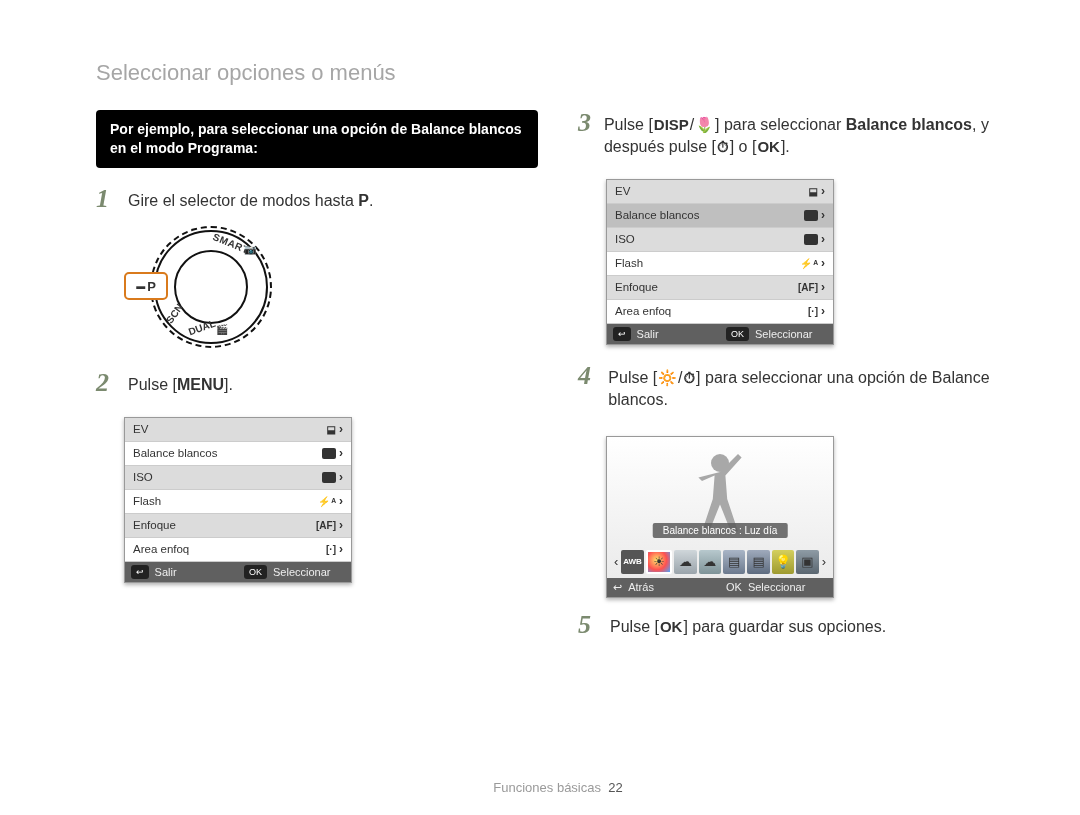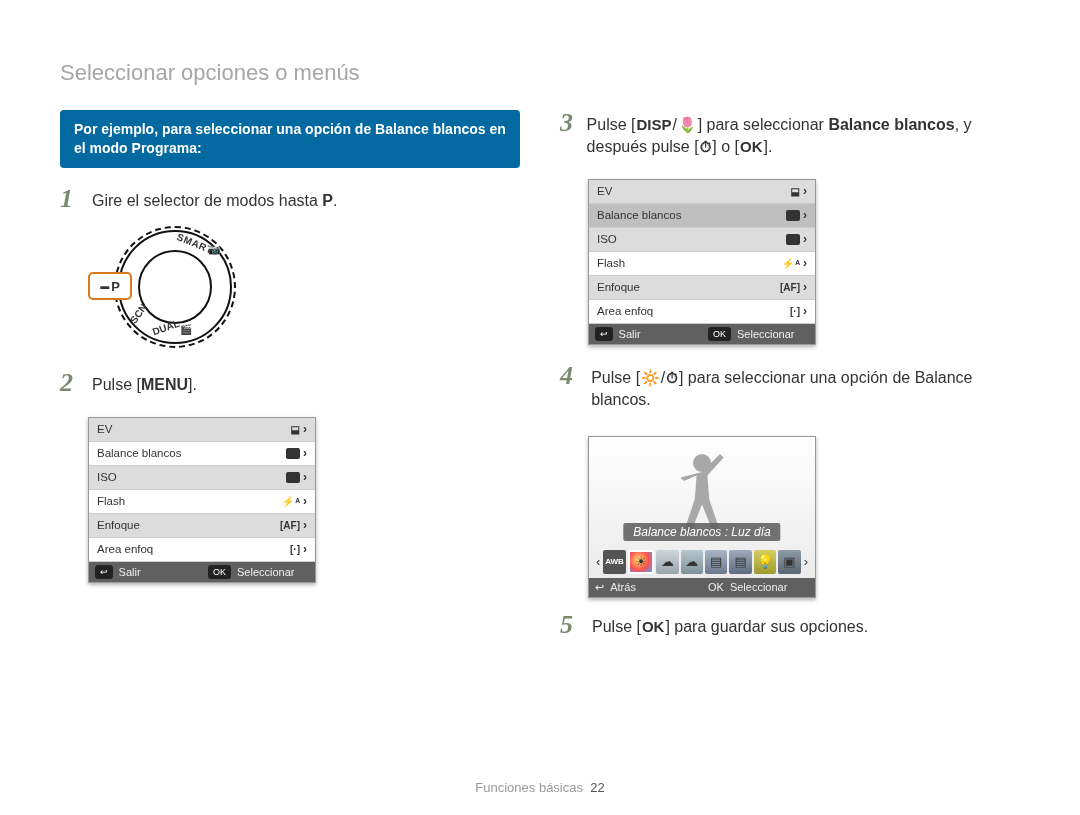--- a/index.html
+++ b/index.html
@@ -11,39 +11,40 @@
     width: 1080px;
     height: 815px;
     position: relative;
   }
   .page {
     padding: 60px 60px 20px 60px;
     display: flex;
     flex-direction: column;
     height: 100%;
     box-sizing: border-box;
+    margin-left: 36px;
   }
   .page-title {
     font-size: 22px;
     color: #a6a6a6;
     font-weight: 300;
     margin-bottom: 24px;
   }
   .cols {
     display: flex;
     gap: 40px;
     flex: 1;
   }
   .col {
     flex: 1;
     display: flex;
     flex-direction: column;
   }
   .example-box {
-    background: #0369a1;
+    background: #000000;
     color: #fff;
     font-size: 14px;
     font-weight: bold;
     padding: 10px 14px;
     border-radius: 4px;
     margin-bottom: 18px;
     line-height: 1.35;
   }
   .step {
     display: flex;
@@ -190,25 +191,24 @@
     width: 90px;
     height: 90px;
   }
   .wb-label {
     position: absolute;
     left: 50%;
     top: 86px;
     transform: translateX(-50%);
     background: rgba(90,90,90,0.85);
     color: #fff;
-    font-size: 12px;
+    font-size: 10px;
     padding: 2px 10px;
     border-radius: 2px;
     white-space: nowrap;
-    font-style: italic;
   }
   .wb-strip {
     position: absolute;
     left: 6px;
     right: 6px;
     bottom: 22px;
     height: 26px;
     display: flex;
     gap: 2px;
     align-items: center;

